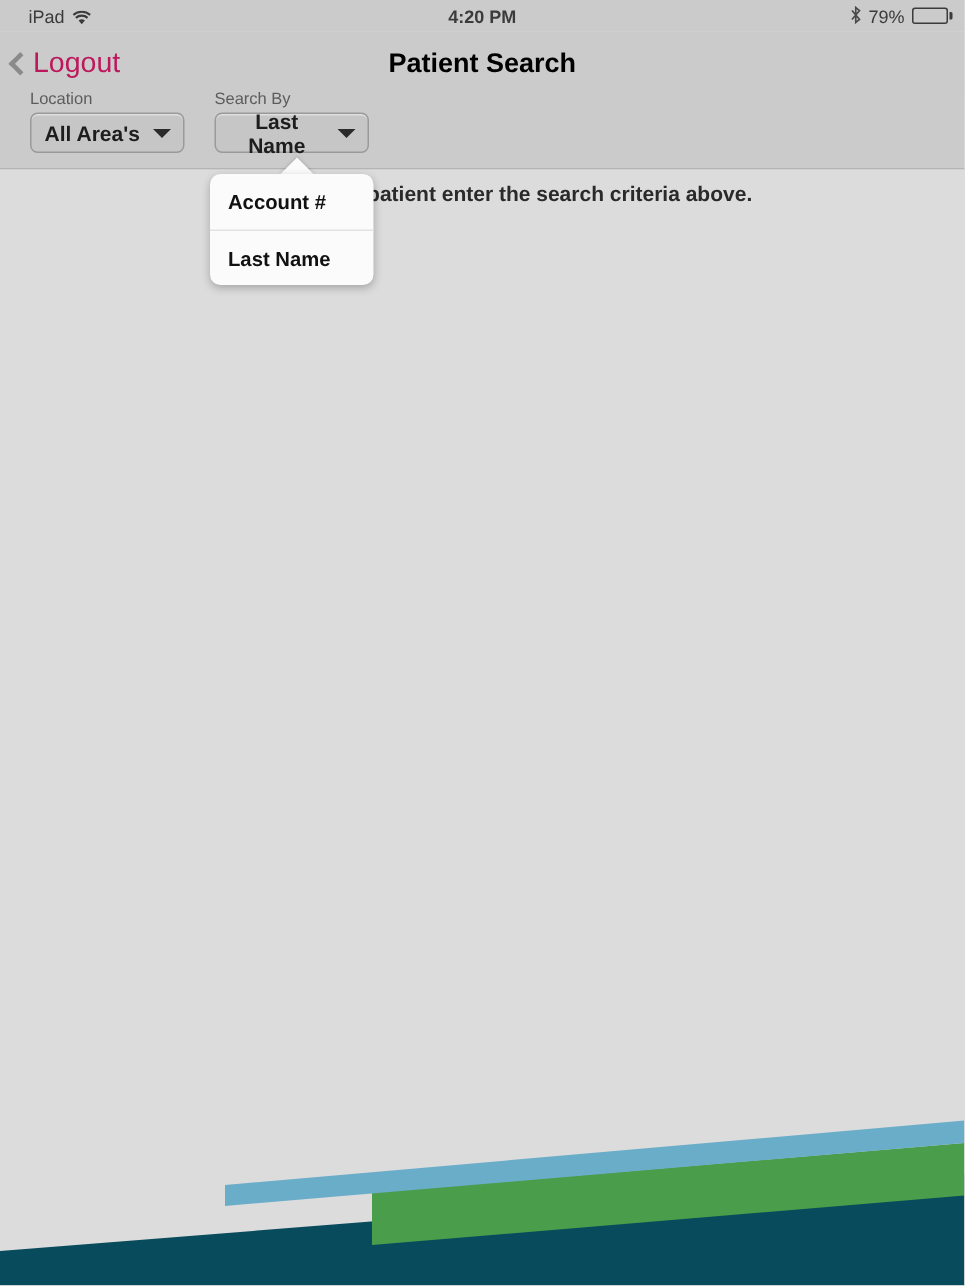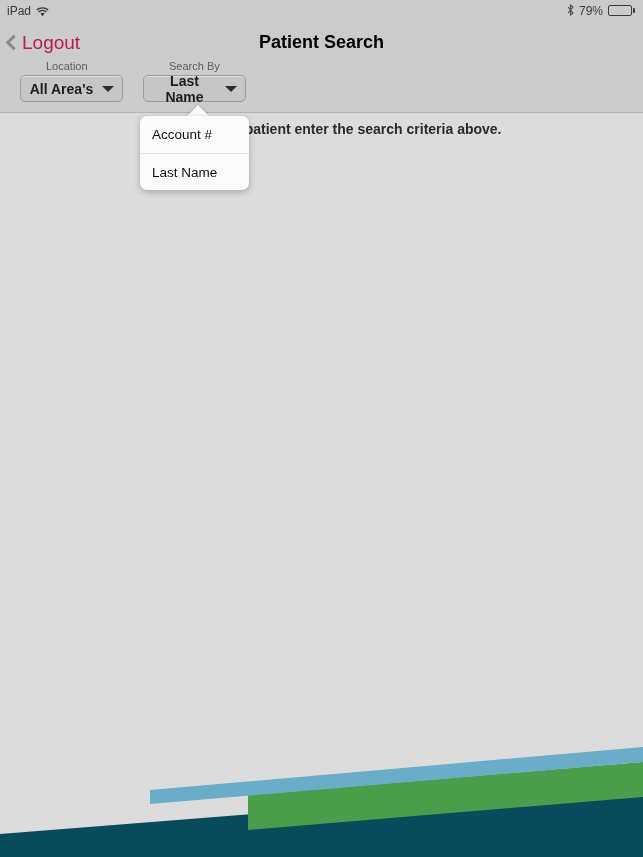--- a/index.html
+++ b/index.html
@@ -18,21 +18,21 @@
   }
 
   
   .statusbar {
     position: absolute; top: 0; left: 0;
     width: 643px; height: 21px;
     background: #cbcbcb;
     display: flex; align-items: center;
     font-size: 12px; color: #3b3b3b;
   }
-  .sb-left { position: absolute; left: 7px; display: flex; align-items: center; gap: 5px; text-align: center; }
+  .sb-left { position: absolute; left: 19px; display: flex; align-items: center; gap: 5px; text-align: center; }
   .sb-center { position: absolute; left: 0; right: 0; text-align: center; font-weight: bold; font-size: 12px; }
   .sb-right { position: absolute; right: 8px; display: flex; align-items: center; gap: 5px; }
   .wifi-ico { display:inline-block; width: 13px; height: 10px; position: relative; }
   .bt-ico { font-size: 12px; color:#4a4a4a; line-height: 1; }
   .batt { display: flex; align-items: center; }
   .batt-body {
     width: 24px; height: 11px;
     border: 1px solid #3b3b3b; border-radius: 2px;
     padding: 1px; position: relative;
   }
@@ -64,21 +64,21 @@
 
   
   .toolbar {
     position: absolute; top: 56px; left: 0;
     width: 643px; height: 57px;
     background: #cbcbcb;
     border-bottom: 1px solid #b4b4b4;
   }
   .field-group { position: absolute; top: 4px; }
   .field-label {
-    font-size: 11px; color: #5c5c5c; margin-bottom: 3px; display: block; margin-left: 26px;
+    font-size: 11px; color: #5c5c5c; margin-bottom: 3px; display: block;
   }
   .dropdown {
     height: 27px;
     background: #c6c6c6;
     border: 1px solid #9a9a9a;
     border-radius: 5px;
     display: flex; align-items: center;
     padding: 0 8px;
     cursor: pointer;
     box-shadow: 0 1px 0 rgba(255,255,255,0.45) inset;
@@ -173,21 +173,21 @@
     width: 109px;
     background: #fbfbfb;
     border-radius: 7px;
     box-shadow: 0 2px 6px rgba(0,0,0,0.25);
     overflow: hidden;
   }
   .pop-item {
     height: 37px;
     display: flex; align-items: center;
     padding-left: 12px;
-    font-size: 13.5px; font-weight: normal; color: #111111;
+    font-size: 13.5px; font-weight: bold; color: #111111;
     cursor: pointer;
   }
   .pop-item + .pop-item { border-top: 1px solid #e2e2e2; }
 
   
   .deco {
     position: absolute; left: 0; bottom: 0;
     width: 643px; height: 120px;
     pointer-events: none;
   }
@@ -201,20 +201,21 @@
     <div class="sb-left">
       <span>iPad</span>
       <span class="wifi-ico">
         <svg width="13" height="10" viewBox="0 0 13 10">
           <path d="M6.5 9.2 L4.4 6.6 A3.4 3.4 0 0 1 8.6 6.6 Z" fill="#3b3b3b"></path>
           <path d="M2.6 4.9 A5.9 5.9 0 0 1 10.4 4.9" stroke="#3b3b3b" stroke-width="1.4" fill="none"></path>
           <path d="M0.9 2.9 A8.6 8.6 0 0 1 12.1 2.9" stroke="#3b3b3b" stroke-width="1.4" fill="none"></path>
         </svg>
       </span>
     </div>
+    <div class="sb-center">4:20 PM</div>
     <div class="sb-right">
       <span class="bt-ico">
         <svg width="7" height="12" viewBox="0 0 7 12">
           <path d="M1 3 L6 9 L3.5 11 L3.5 1 L6 3 L1 9" stroke="#4a4a4a" stroke-width="1.1" fill="none"></path>
         </svg>
       </span>
       <span>79%</span>
       <span class="batt">
         <span class="batt-body"><span class="batt-fill" id="batt-fill" style="width: 79%;"></span></span>
         <span class="batt-tip"></span>

